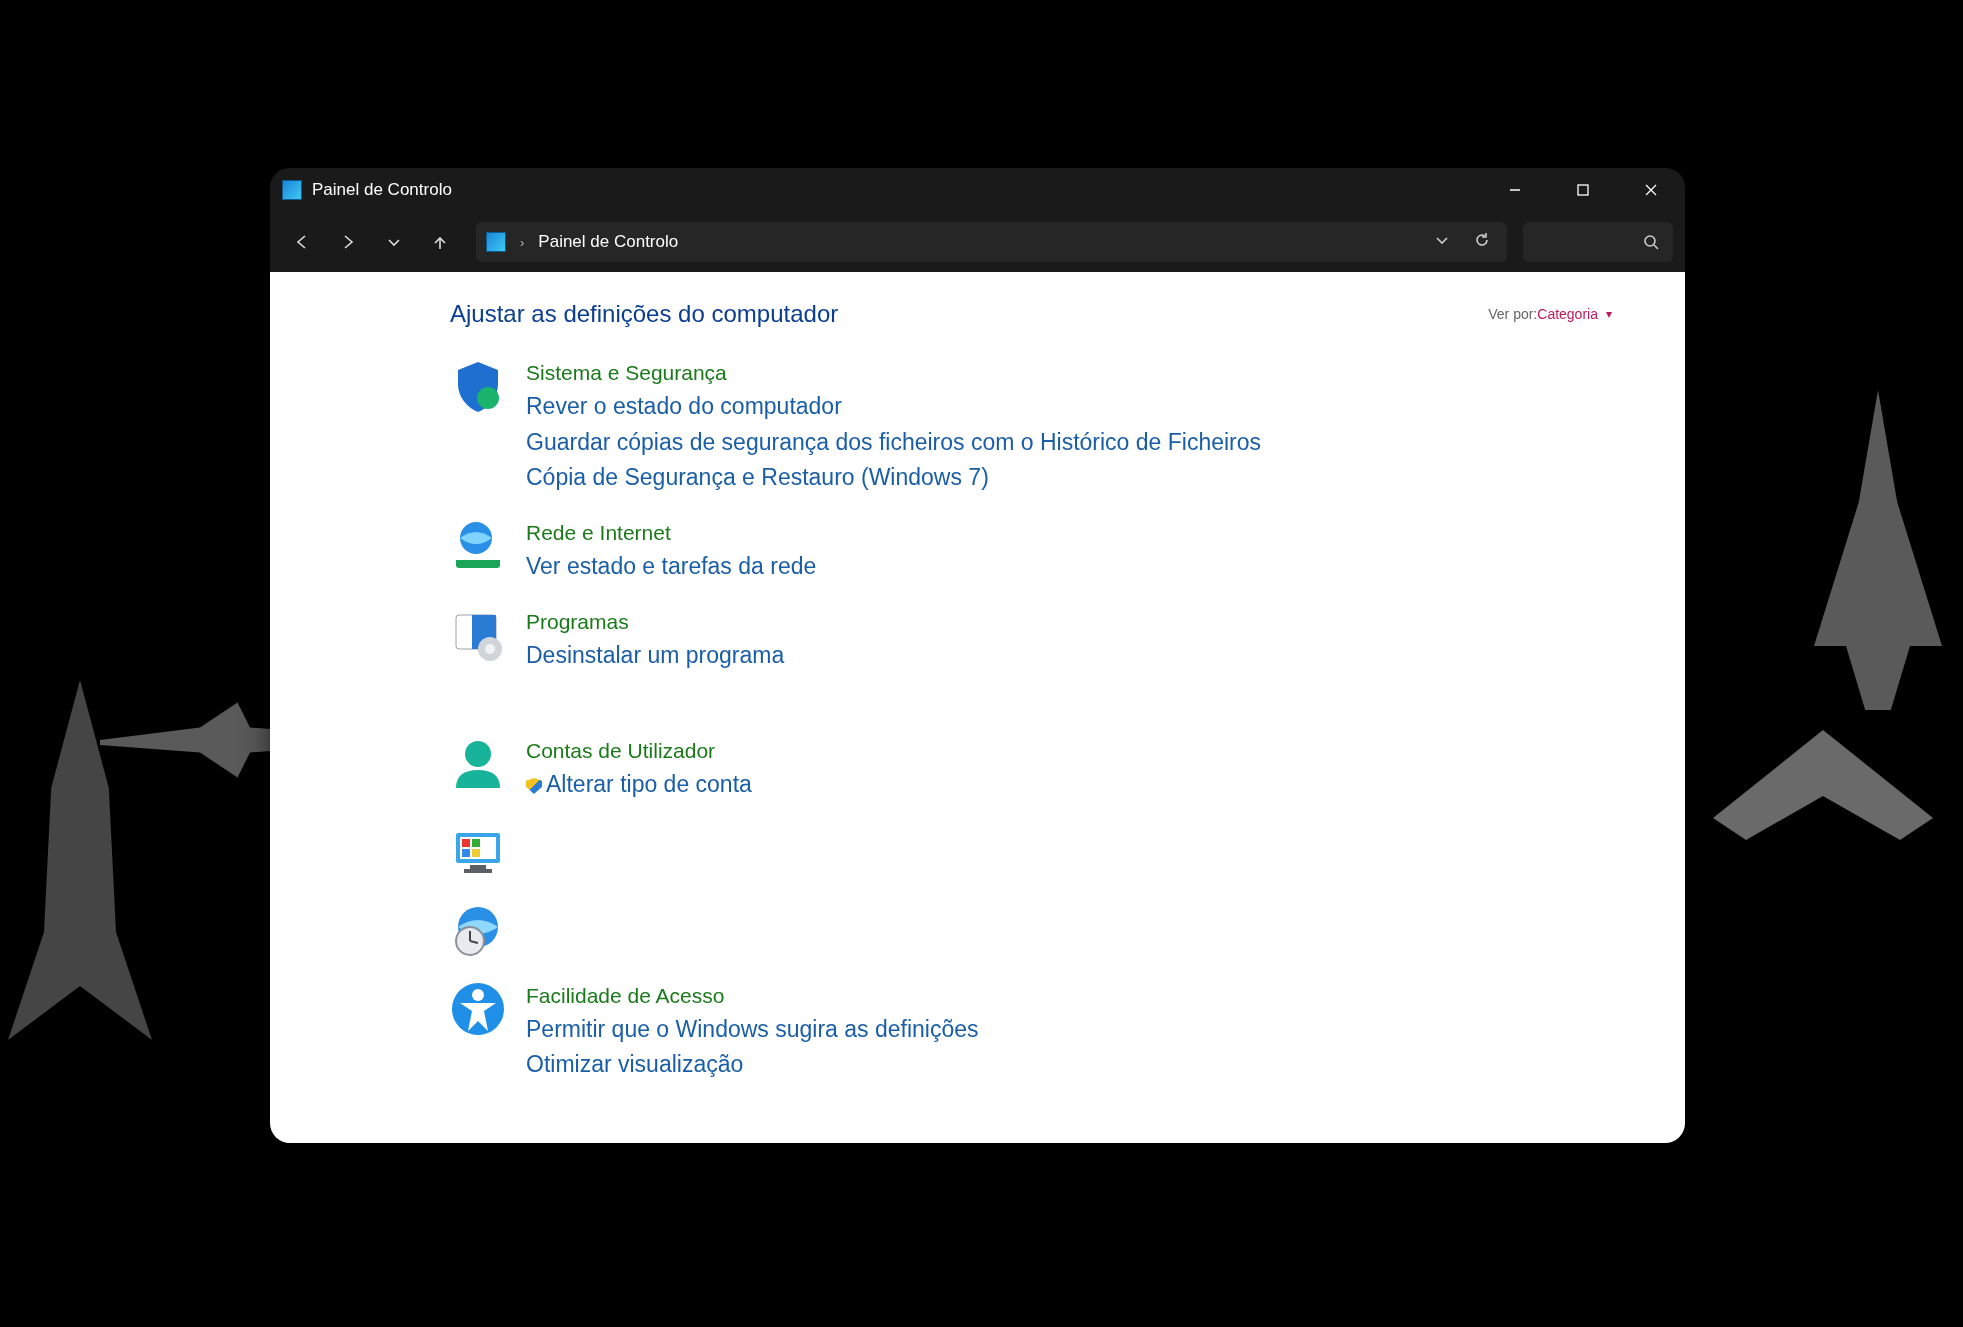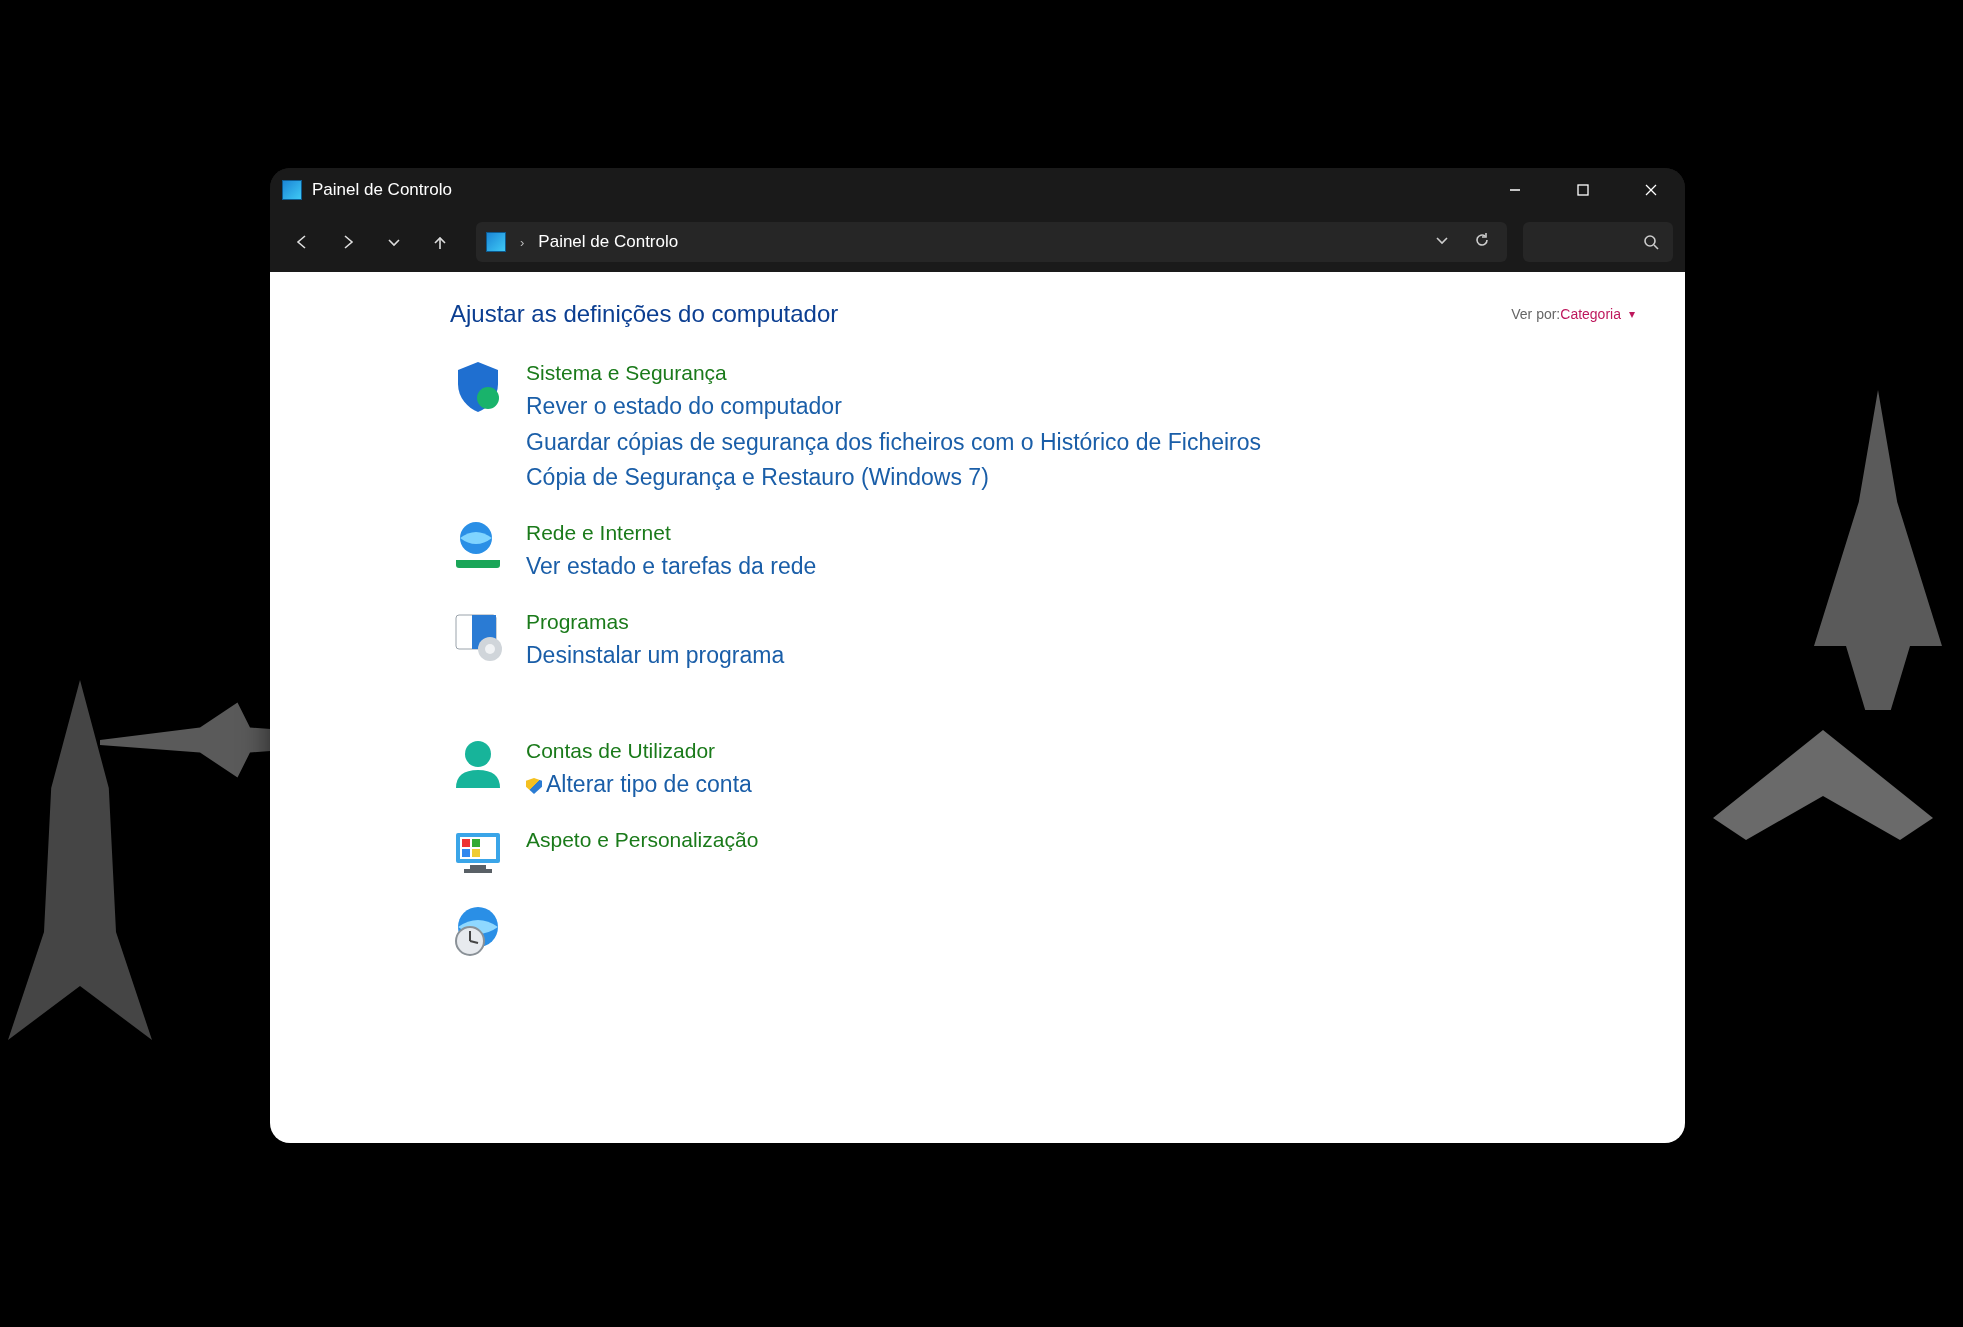--- a/index.html
+++ b/index.html
@@ -103,21 +103,21 @@
     border-radius:6px;
     display:flex; align-items:center; justify-content:flex-end;
     padding-right:14px;
   }
   .searchbox svg{width:16px;height:16px;stroke:#ccc;stroke-width:1.6;fill:none;}
 
   
   .content {
     flex:1;
     background:#fff;
-    padding: 28px 50px 30px 180px;
+    padding: 28px 73px 30px 180px;
     overflow:auto;
     color:#000;
   }
   .content-header {
     display:flex;
     align-items:center;
     margin-bottom: 30px;
   }
   .page-title {
     font-size: 24px;
@@ -361,34 +361,45 @@
                 <rect x="6" y="8" width="44" height="30" rx="2" fill="#3aa5e8"></rect>
                 <rect x="10" y="12" width="36" height="22" fill="#fff"></rect>
                 <rect x="12" y="14" width="8" height="8" fill="#e33"></rect>
                 <rect x="22" y="14" width="8" height="8" fill="#3a3"></rect>
                 <rect x="12" y="24" width="8" height="8" fill="#38e"></rect>
                 <rect x="22" y="24" width="8" height="8" fill="#ec3"></rect>
                 <rect x="20" y="40" width="16" height="4" fill="#596066"></rect>
                 <rect x="14" y="44" width="28" height="4" fill="#596066"></rect>
               </svg>
           </div>
-          <div class="cat-body">
-            <div class="cat-title">Aspeto e Personalização</div>
-          </div>
         </div>
 
         <div class="cat-item">
           <div class="cat-icon ico-clock">
             <svg viewBox="0 0 56 56">
                 <circle cx="28" cy="24" r="20" fill="#2a8fe6"></circle>
                 <path d="M8 24 Q28 10 48 24 Q28 38 8 24" fill="#8fd8ff"></path>
                 <circle cx="20" cy="38" r="14" fill="#e7eaee" stroke="#8a9197" stroke-width="2"></circle>
                 <line x1="20" y1="38" x2="20" y2="28" stroke="#444" stroke-width="2"></line>
                 <line x1="20" y1="38" x2="28" y2="40" stroke="#444" stroke-width="2"></line>
               </svg>
           </div>
         </div>
 
+        <div class="cat-item">
+          <div class="cat-icon ico-ease">
+            <svg viewBox="0 0 56 56">
+                <circle cx="28" cy="28" r="26" fill="#1f8fe8"></circle>
+                <circle cx="28" cy="14" r="6" fill="#fff"></circle>
+                <path d="M10 22 H46 L34 30 L38 50 L28 40 L18 50 L22 30 Z" fill="#fff"></path>
+              </svg>
+          </div>
+          <div class="cat-body">
+            <div class="cat-title">Facilidade de Acesso</div>
+            <a class="cat-link">Permitir que o Windows sugira as definições</a>
+            <a class="cat-link">Otimizar visualização</a>
+          </div>
+        </div>
 
       </div>
     </div>
   </div>
 </div>
 
 </body></html>

